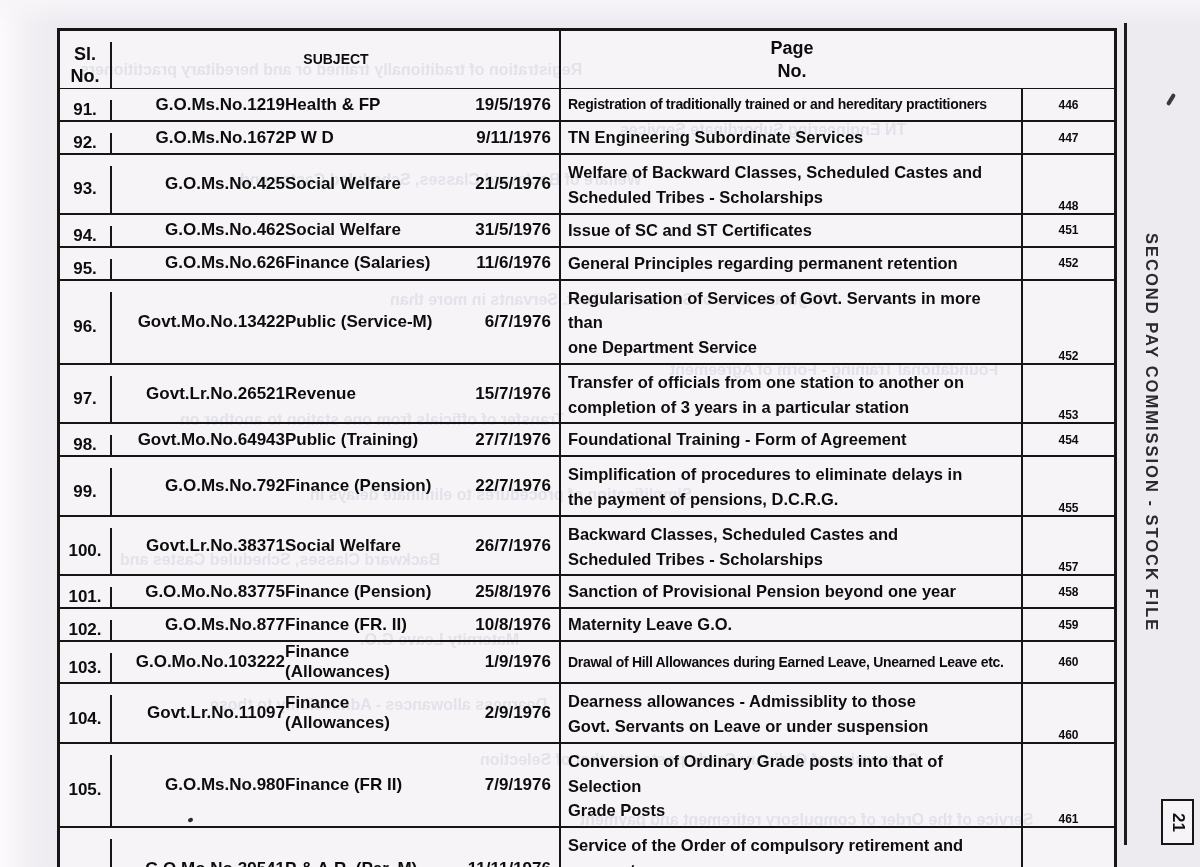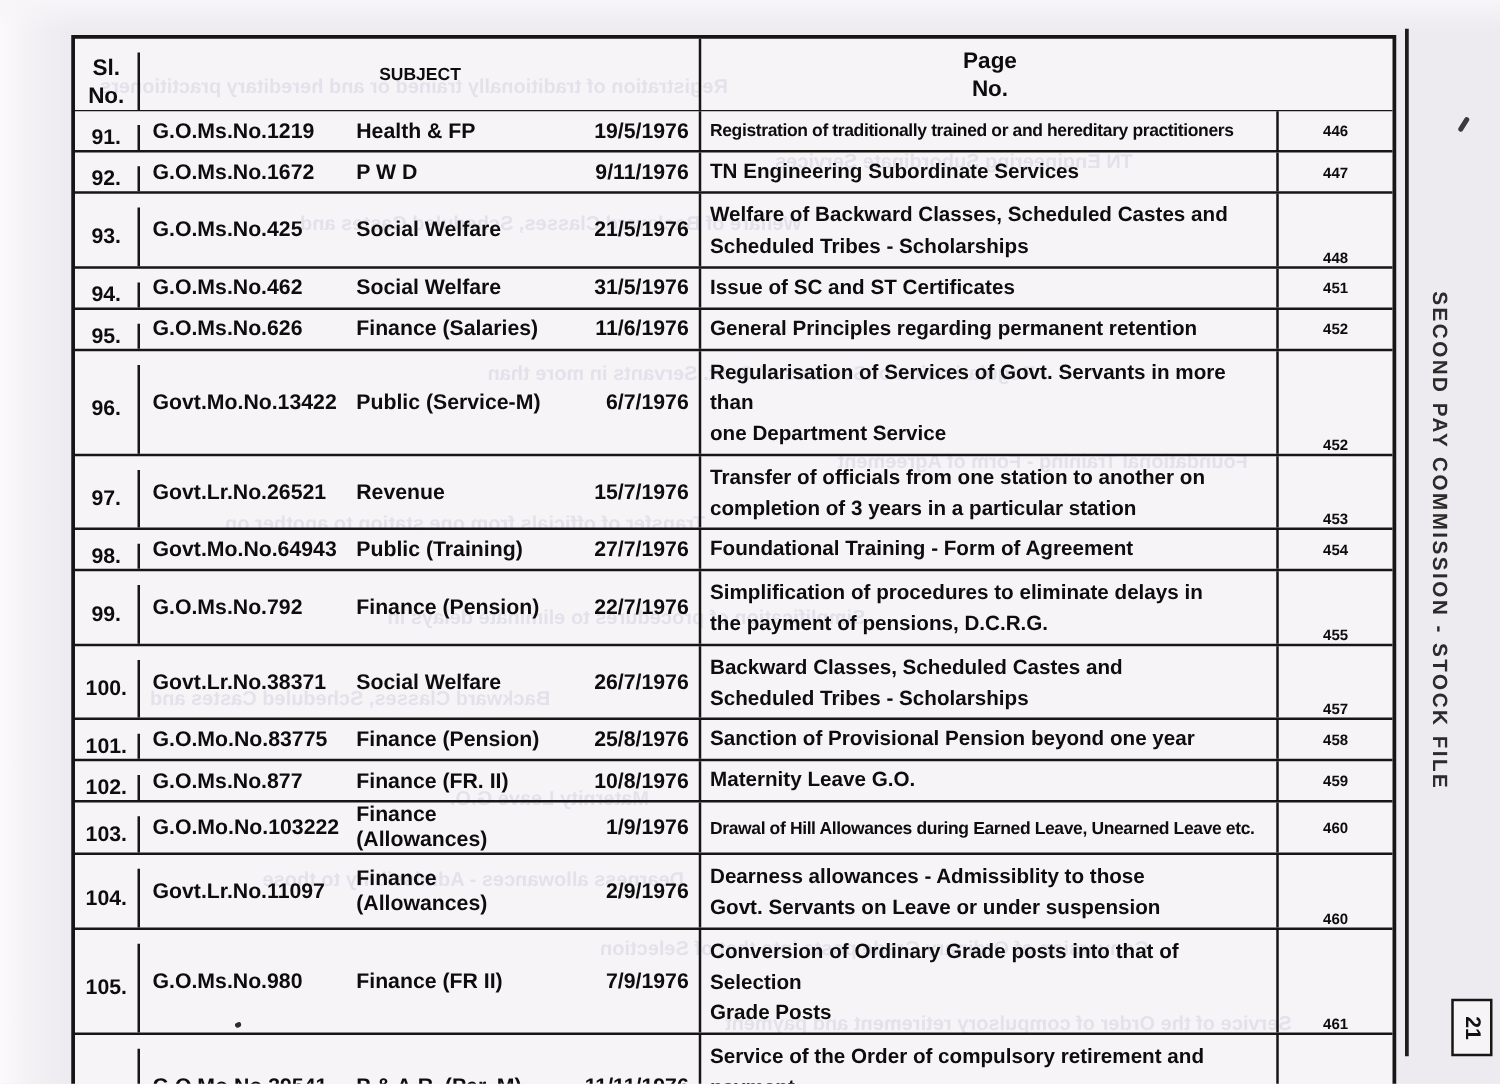--- a/index.html
+++ b/index.html
@@ -54,21 +54,21 @@
     font-weight:bold; font-size:17px;margin-top:11px;
   }
   .group-cell {
     border-right:2px solid #161616;
     align-items:center;
     display:grid;
     grid-template-columns: 163px 172px 1fr;
     padding:0 8px 0 10px;
     font-weight:bold; font-size:17px;
   }
-  .go-no   { text-align:left; }
+  .go-no   { text-align:right; }
   .dept    { text-align:left; }
   .date    { text-align:right; }
   .subject-cell {
     border-right:2px solid #161616;
     align-items:center;
     padding:3px 6px 3px 7px;
     font-weight:bold; font-size:16.5px;
     line-height:1.5;
     white-space:pre-line;
   }

